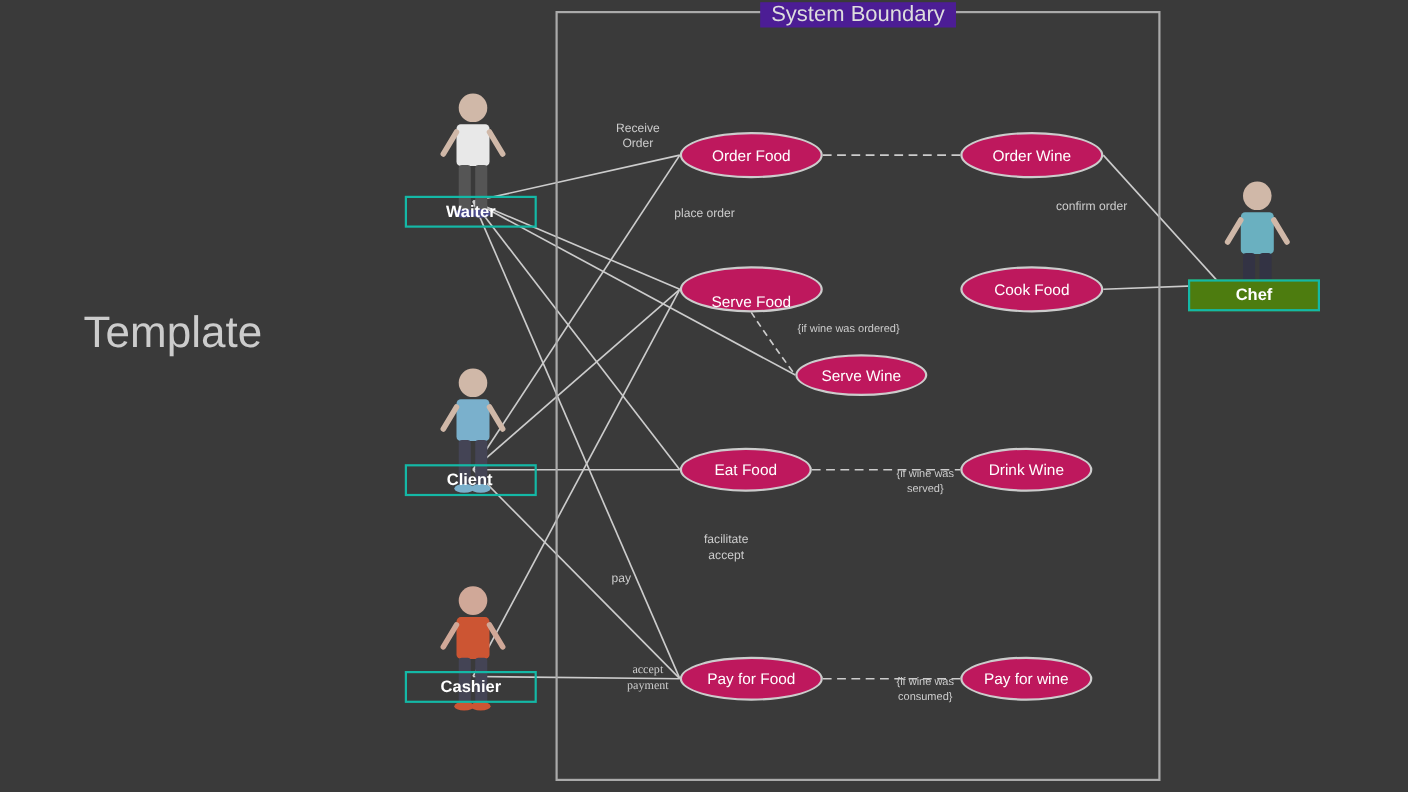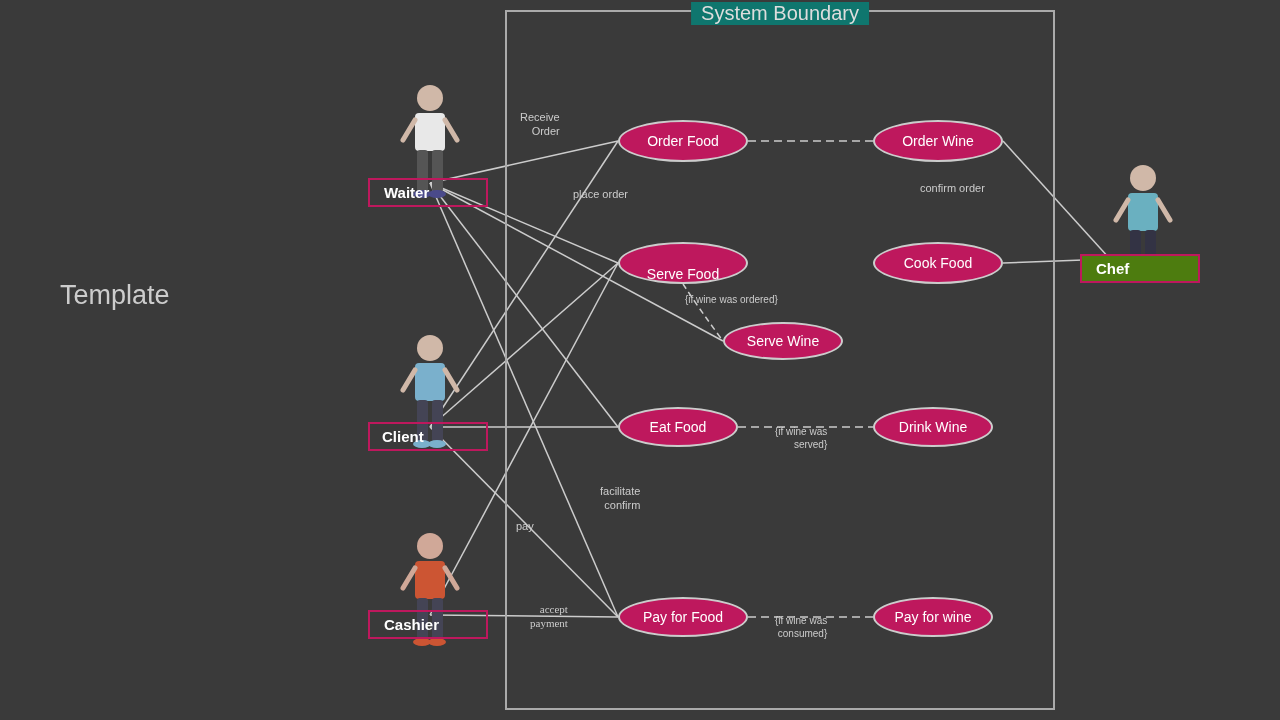--- a/index.html
+++ b/index.html
@@ -18,55 +18,57 @@
       left: 60px;
       top: 280px;
     }
     .title-main {
       font-size: 52px;
       font-weight: 900;
       color: #ffffff;
       line-height: 1.1;
     }
     .title-sub {
-      font-size: 27px;
+      font-size: 40px;
       font-weight: 400;
       color: #cccccc;
+      margin-left: 16px;
     }
 
     
     .system-boundary {
       position: absolute;
       left: 505px;
       top: 10px;
       width: 550px;
       height: 700px;
       border: 2px solid #aaaaaa;
       background: transparent;
     }
     .system-boundary-label {
       position: absolute;
       top: -10px;
       left: 50%;
       transform: translateX(-50%);
-      background: #0f766e;
+      background: #4c1d95;
       color: #dddddd;
       font-size: 20px;
       padding: 0 10px;
       white-space: nowrap;
     }
 
     
     .actor-box {
       position: absolute;
       background: transparent;
-      border: 2px solid #be185d;
+      border: 2px solid #14b8a6;
       color: #ffffff;
       font-weight: 700;
       font-size: 15px;
+      text-align: center;
       padding: 4px 14px;
       white-space: nowrap;
     }
 
     
     .usecase {
       position: absolute;
       border: 2px solid #cccccc;
       border-radius: 50%;
       background: #be185d;
@@ -95,21 +97,22 @@
       width: 1280px;
       height: 720px;
       pointer-events: none;
     }
 
     
     .line-label {
       position: absolute;
       color: #cccccc;
       font-size: 11px;
-      text-align: right;
+      text-align: center;
+      margin-left: 40px;
     }
 
     
     .figure-svg {
       width: 70px;
       height: 130px;
     }
   </style>
 </head>
 <body>
@@ -295,21 +298,21 @@
 </div>
 <div class="line-label" style="left:685px; top:294px; font-size:10px;">
   <span>{if wine was ordered}</span>
 </div>
 <div class="line-label" style="left:775px; top:425px; font-size:10px; line-height:1.3;">
   <span style="white-space:pre-line;">{if wine was
 served}</span>
 </div>
 <div class="line-label" style="left:600px; top:484px; line-height:1.3;">
   <span style="white-space:pre-line;">facilitate
-confirm</span>
+accept</span>
 </div>
 <div class="line-label" style="left:516px; top:520px;">
   <span>pay</span>
 </div>
 <div class="line-label" style="left:530px; top:602px; line-height:1.3;font-family:Liberation Serif, serif;">
   <span style="white-space:pre-line;">accept
 payment</span>
 </div>
 <div class="line-label" style="left:775px; top:614px; font-size:10px; line-height:1.3;">
   <span style="white-space:pre-line;">{if wine was

